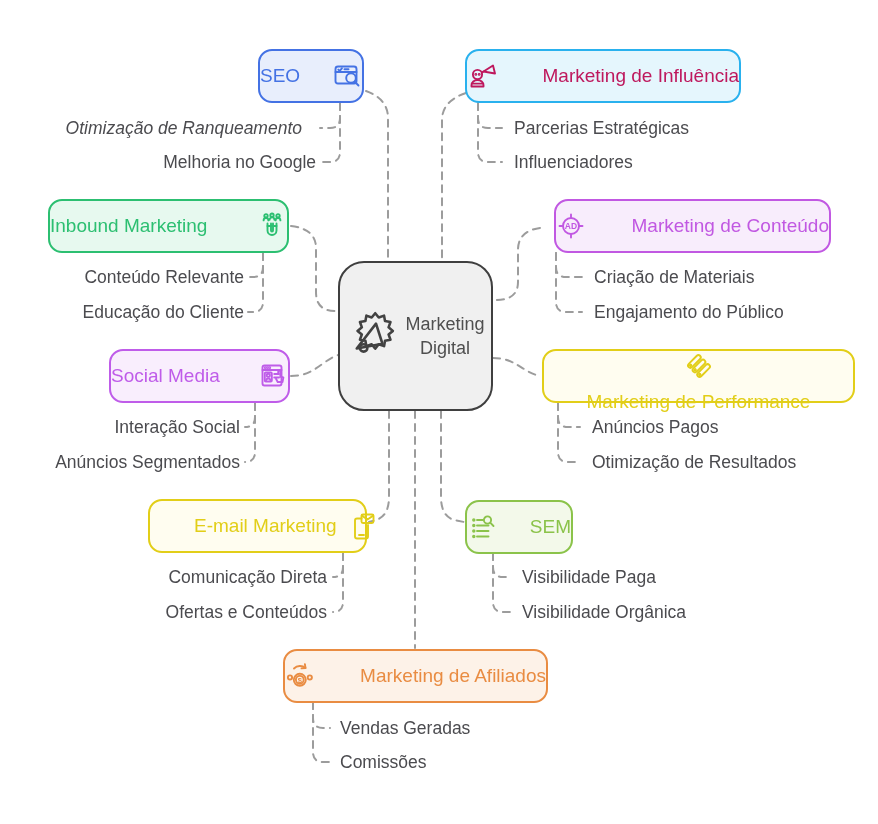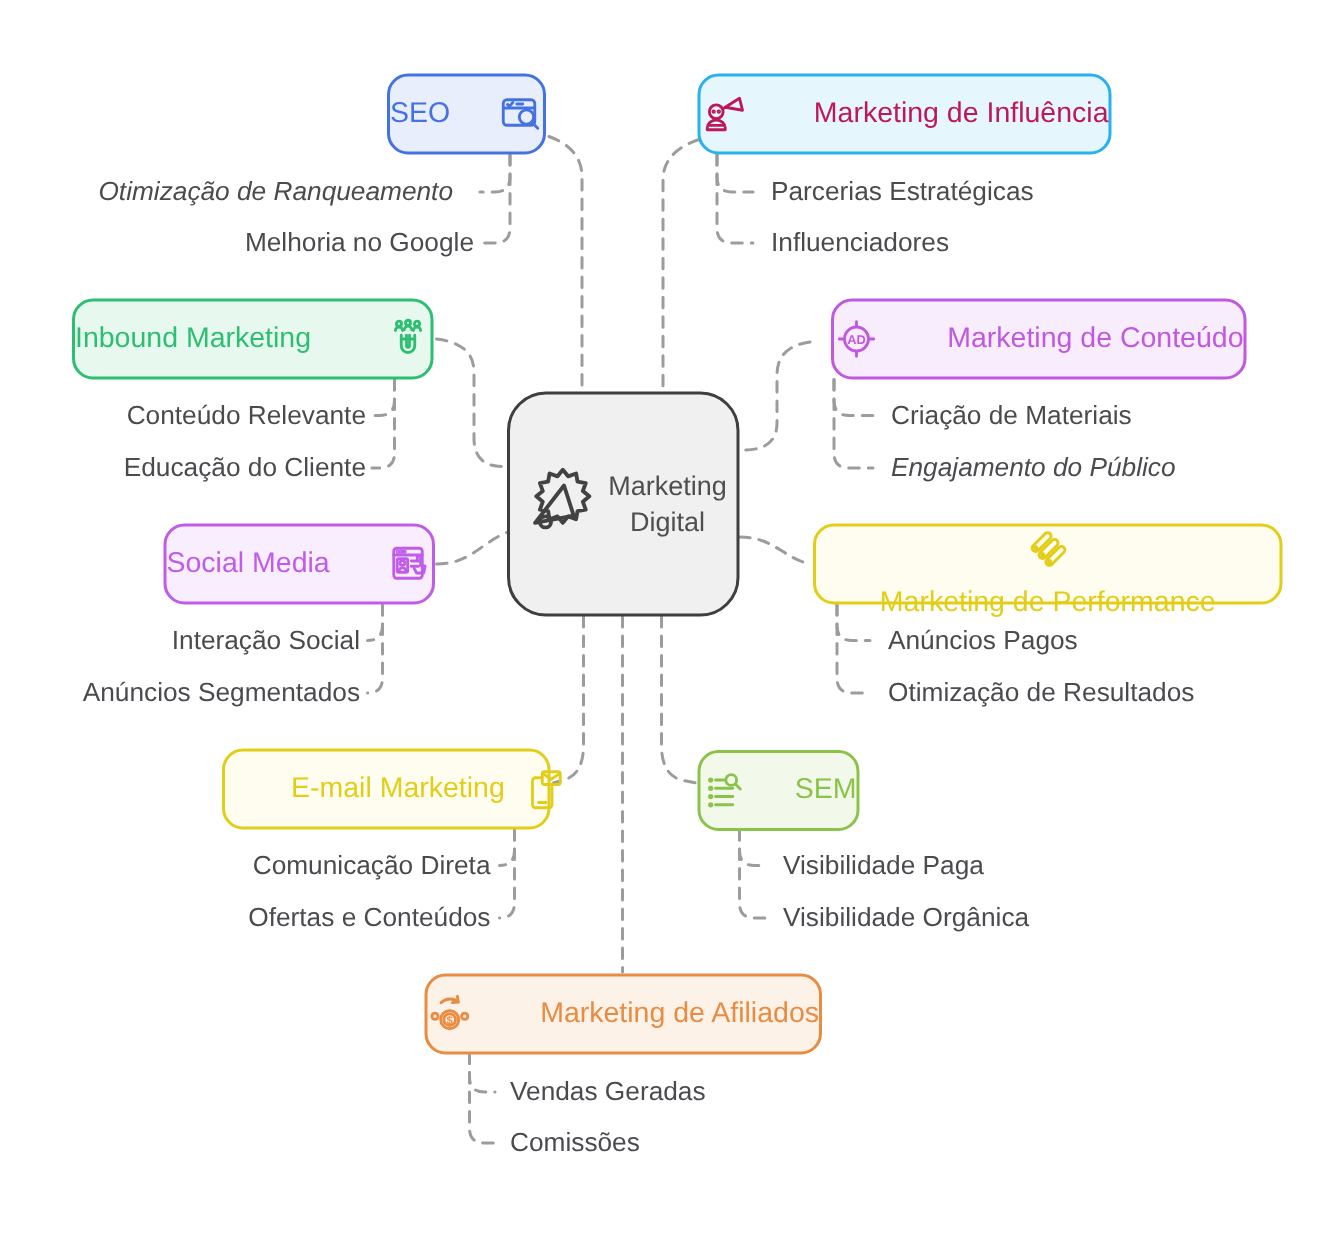--- a/index.html
+++ b/index.html
@@ -149,21 +149,21 @@
         <line x1="15" y1="3.5" x2="15" y2="6.5"></line>
           <line x1="15" y1="23.5" x2="15" y2="26.5"></line>
         <line x1="3.5" y1="15" x2="6.5" y2="15"></line>
           <line x1="23.5" y1="15" x2="26.5" y2="15"></line>
         <text x="15" y="18" text-anchor="middle" font-size="8.5" font-weight="bold" fill="currentColor" stroke="none">AD</text>
       </svg>
     </span>
     <span>Marketing de Conteúdo</span>
   </div>
   <span class="sub" style="left:594px;top:277px;">Criação de Materiais</span>
-  <span class="sub" style="left:594px;top:312px;font-style:italic;">Engajamento do Público</span>
+  <span class="sub" style="left:594px;top:312px;">Engajamento do Público</span>
 
   <div class="node" style="left: 109px; top: 349px; width: 181px; color: rgb(191, 92, 233); border-color: rgb(191, 92, 233); background: rgb(249, 238, 253);">
     <span>Social Media</span>
     <span class="icon">
       <svg viewBox="0 0 30 30" width="30" height="30">
         <rect x="4.5" y="4.5" width="19" height="20" rx="2"></rect>
         <line x1="4.5" y1="9" x2="23.5" y2="9"></line>
         <circle cx="7.3" cy="6.8" r="0.5" fill="currentColor"></circle>
         <circle cx="9.5" cy="6.8" r="0.5" fill="currentColor"></circle>
         <circle cx="11.7" cy="6.8" r="0.5" fill="currentColor"></circle>

